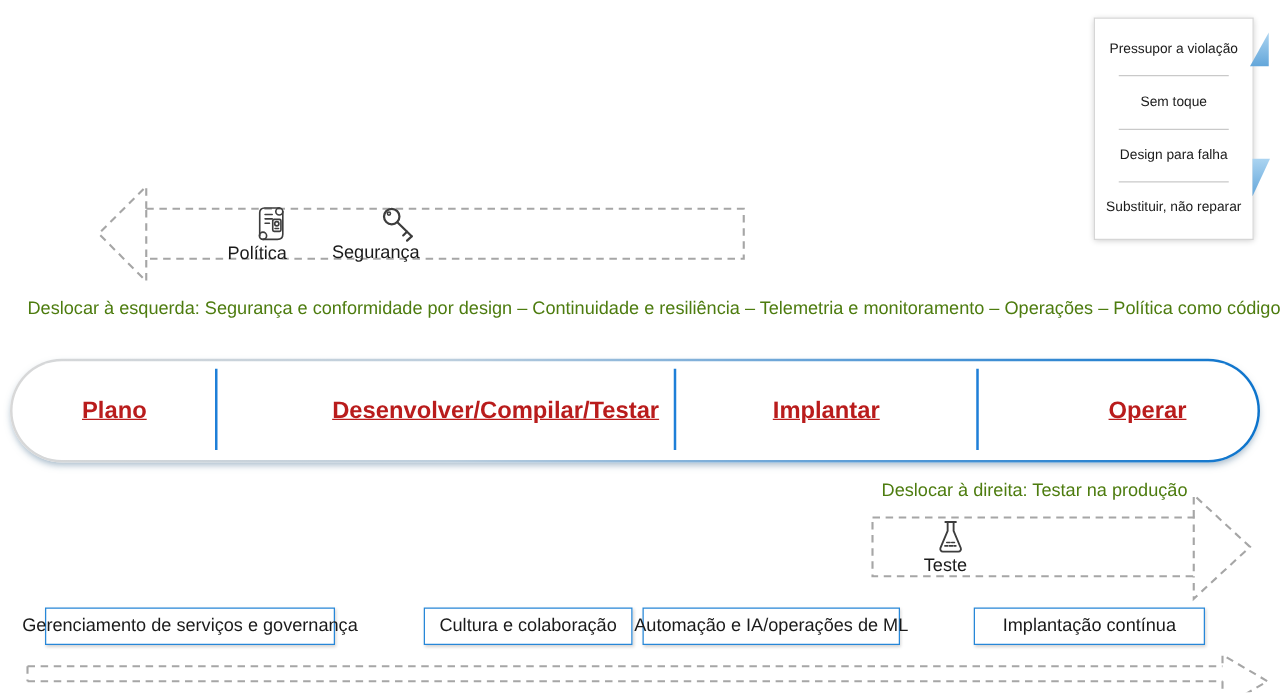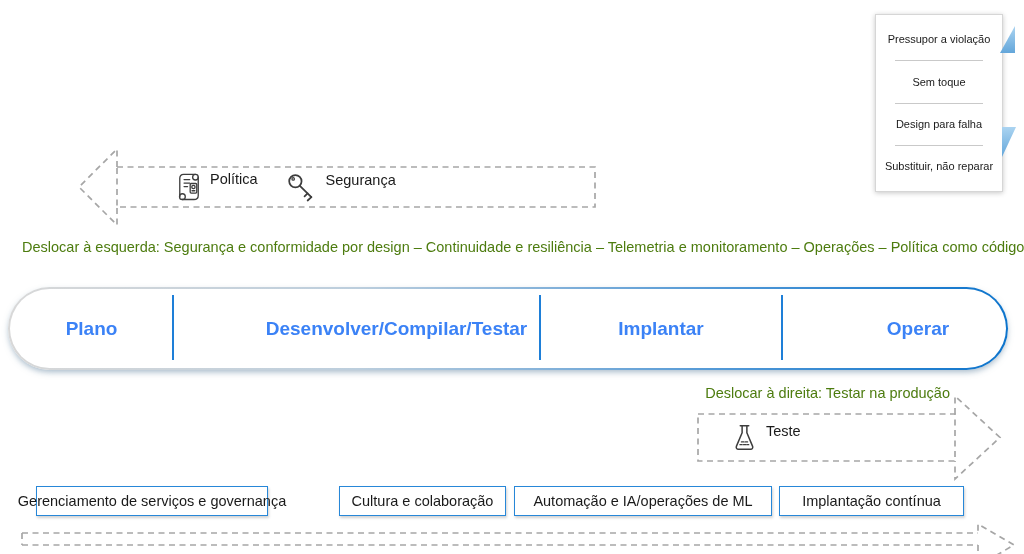--- a/index.html
+++ b/index.html
@@ -17,39 +17,39 @@
     display:flex;flex-direction:column;box-sizing:border-box;padding:4px 4px;
   }
   .pp-row{flex:1;display:flex;align-items:center;justify-content:center;
     text-align:center;font-size:11px;line-height:1.3;padding:2px 4px;}
   .pp-sep{height:1px;background:#c9c9c9;width:74%;margin:0 auto;flex:0 0 1px;}
 
   
   .dash{stroke:#a6a6a6;stroke-width:1.7;fill:none;stroke-dasharray:6 4.5;}
 
   .arrow-content{display:flex;align-items:center;}
-  .ac-group{display:flex;align-items:flex-start;}
+  .ac-group{display:flex;align-items:flex-end;flex-direction:column;}
   .ac-label{font-size:14.5px;white-space:nowrap;margin-left:8px;}
   .icon-stroke{stroke:#3d3d3d;stroke-width:1.7;fill:none;stroke-linecap:round;stroke-linejoin:round;}
 
   .caption{font-size:14.5px;white-space:nowrap;color:#4d7c0f;}
 
   
   .pill-wrap{
     left:8px;top:287px;width:1000px;height:83px;border-radius:42px;
     background:linear-gradient(90deg,#d8d8d8 0%,#bccedd 35%,#4f97d6 72%,#0d74cc 100%);
     padding:2px;box-sizing:border-box;
     box-shadow:0 3px 6px -1px rgba(90,125,155,.55);
   }
   .pill{
     position:relative;width:100%;height:100%;background:#fff;border-radius:40px;
   }
   .stage-label{
     position:absolute;top:0;height:100%;display:flex;align-items:center;justify-content:center;
-    font-size:19px;font-weight:700;color:#3b82f6;white-space:nowrap;
+    font-size:19px;font-weight:700;color:#b91c1c;white-space:nowrap;text-decoration:underline;
   }
   .divider{position:absolute;top:6px;bottom:8px;width:2px;background:#1e7fd8;}
 
   
   .practice{
     top:486px;height:30px;background:#fff;border:1.5px solid #2787d8;box-sizing:border-box;
     display:flex;align-items:center;justify-content:center;font-size:14.5px;white-space:nowrap;
     box-shadow:1px 1.5px 2.5px rgba(0,0,0,.18);
   }
 </style>
@@ -141,21 +141,21 @@
           <path d="M12.3 3.2 V11 L5.8 26.5 a2.4 2.4 0 0 0 2.2 3.3 h14 a2.4 2.4 0 0 0 2.2 -3.3 L17.7 11 V3.2"></path>
           <path d="M11.5 21.5 h3 M16 21.5 h2.5 M9.8 24.6 h2.6 M13.9 24.6 h3 M18.2 24.6 h1.6" style="stroke-width:1.4;"></path>
         </g>
       </svg>
       <span class="ac-label">Teste</span>
     </div>
   </div>
 
   <div class="abs practice" style="left:36px;width:232px;">Gerenciamento de serviços e governança</div>
   <div class="abs practice" style="left:339px;width:167px;">Cultura e colaboração</div>
-  <div class="abs practice" style="left:514px;width:258px;">Automação e IA/operações de ML</div>
+  <div class="abs practice" style="left:514px;width:206px;">Automação e IA/operações de ML</div>
   <div class="abs practice" style="left:779px;width:185px;">Implantação contínua</div>
 
   <svg class="abs" style="left:15px;top:518px;" width="1009" height="40">
     <path class="dash" d="M7 15 H963 M7 27 H963 M7 15 V27"></path>
     <polyline class="dash" points="963,27 963,48 999,27 963,6 963,15"></polyline>
   </svg>
 
 </div>
 
 </body></html>

